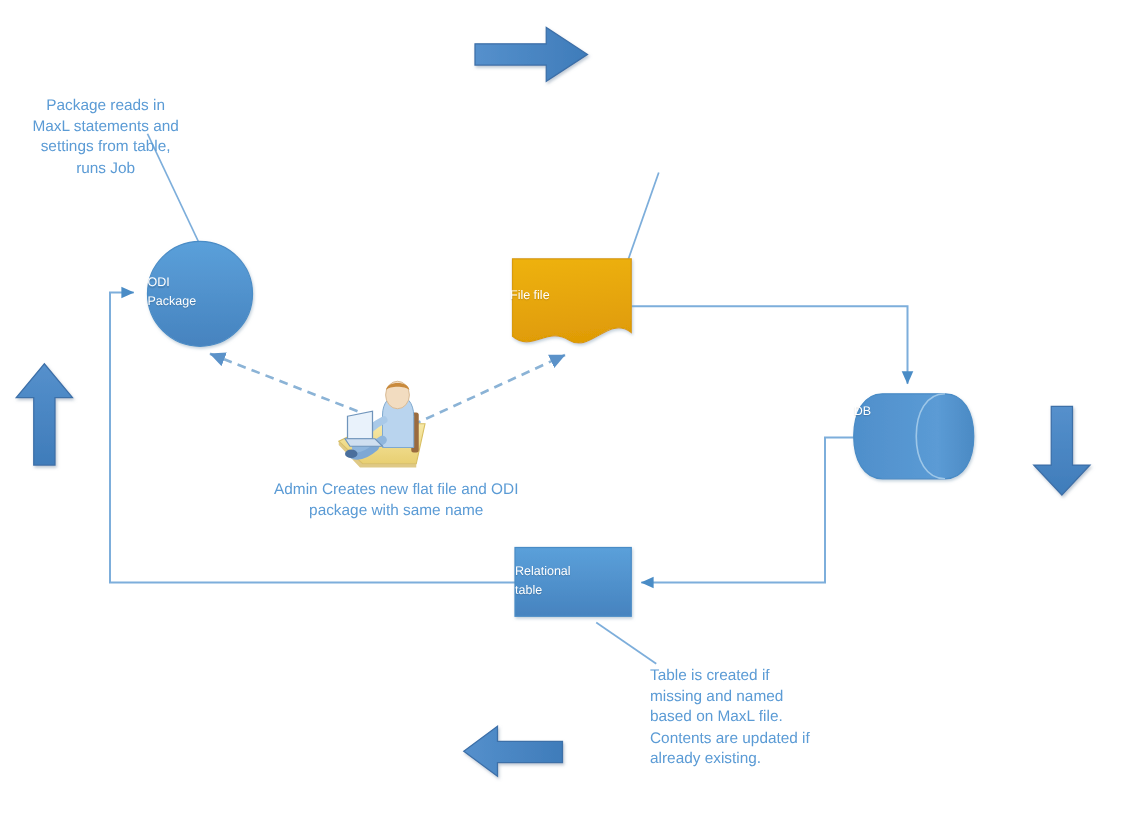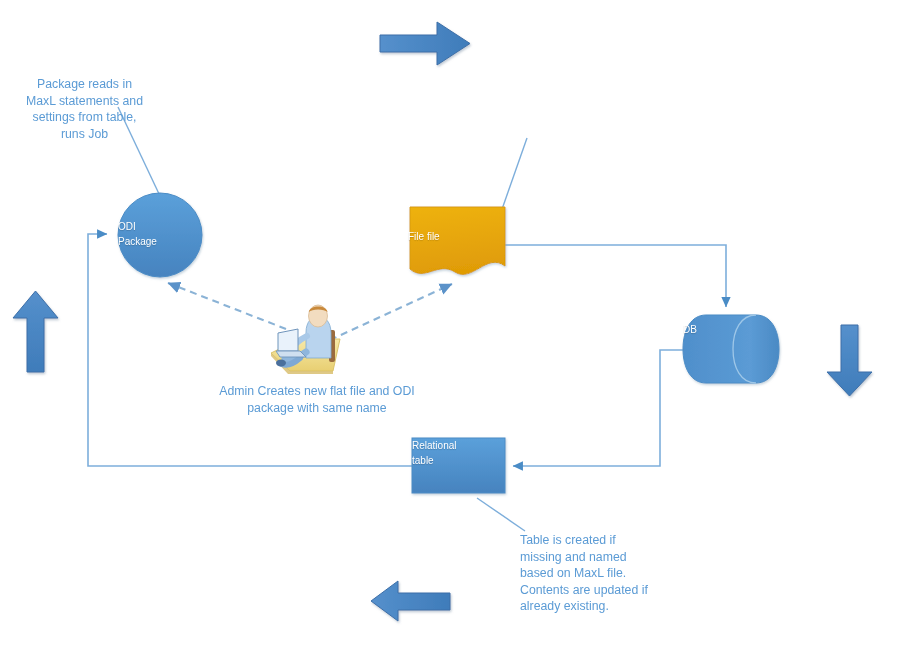--- a/index.html
+++ b/index.html
@@ -52,21 +52,21 @@
     line-height: 15px;
     text-align: left;
     font-family: Liberation Sans, sans-serif;
     white-space: pre-line;
     pointer-events: none;
     text-shadow: 0 1px 1px rgba(0,0,0,.18);
   }
   #label-odi    { left: 118px; top: 219px; width: 84px; }
   #label-maxl   { left: 408px; top: 229px; width: 92px; }
   #label-db     { left: 683px; top: 322px; width: 78px; }
-  #label-reltbl { left: 412px; top: 438px; width: 101px; }
+  #label-reltbl { left: 412px; top: 450px; width: 101px; }
 </style>
 </head>
 <body>
 
 <div id="canvas">
 
   <svg id="diagram-svg" viewBox="0 0 901 660" xmlns="http://www.w3.org/2000/svg">
     <defs>
 
       <linearGradient id="gradBlue" x1="0" y1="0" x2="0" y2="1">

